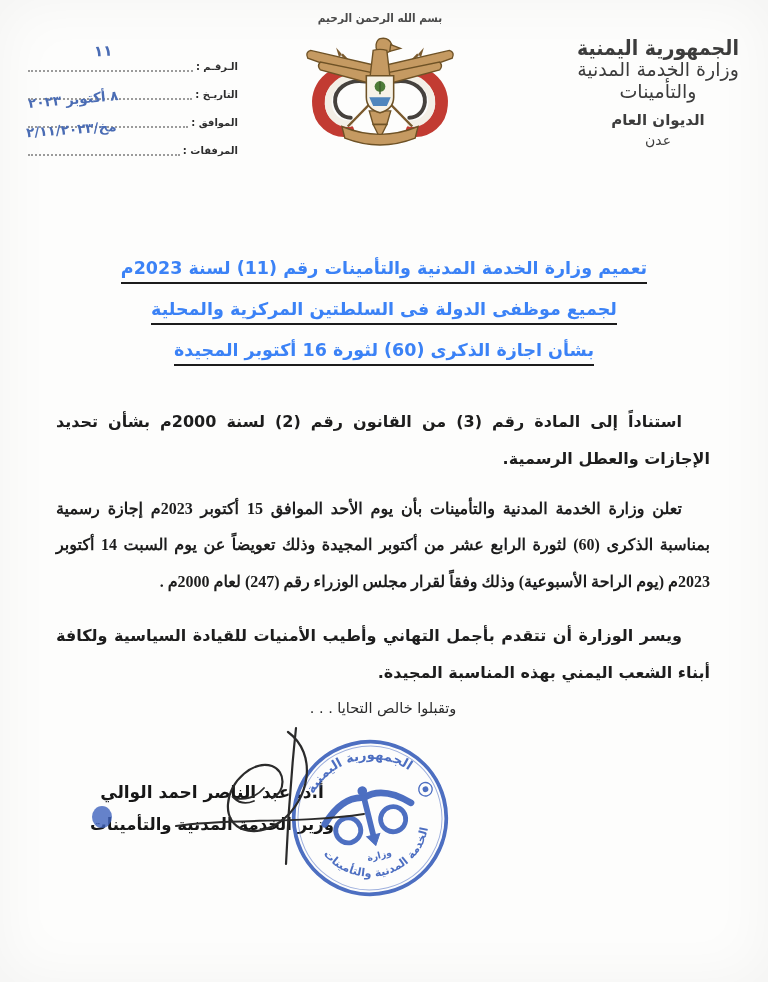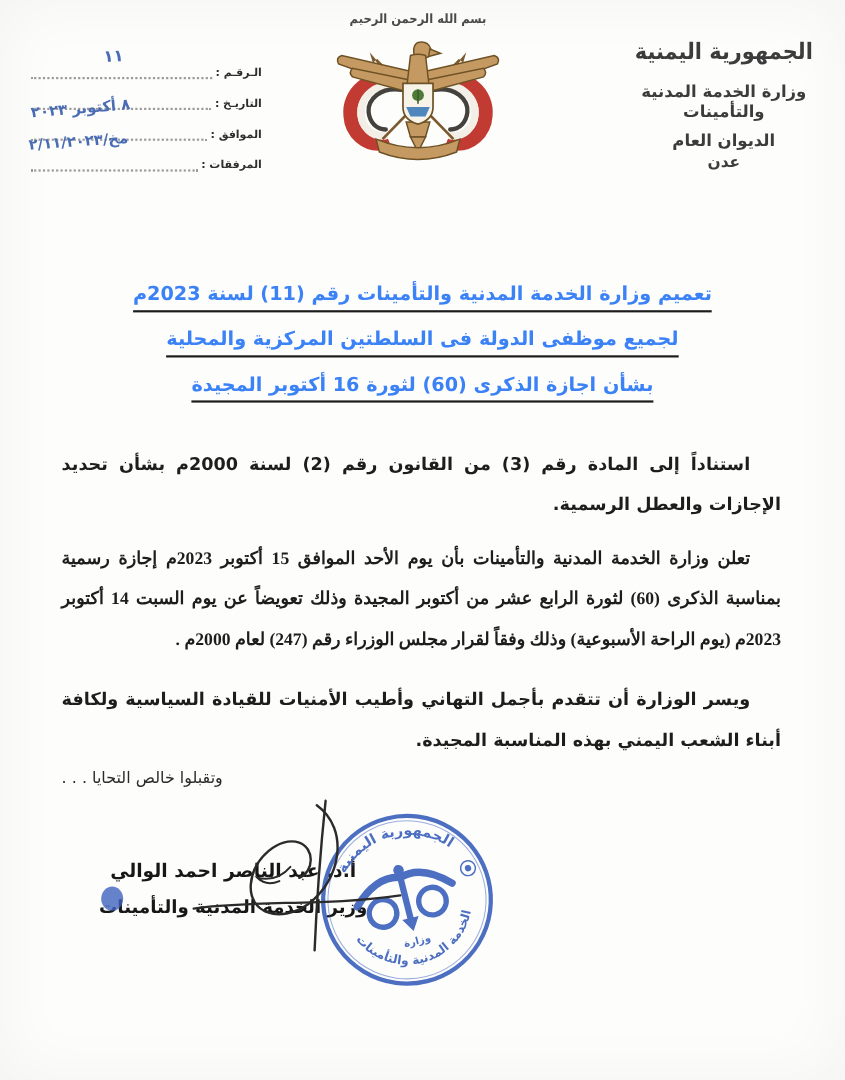--- a/index.html
+++ b/index.html
@@ -23,42 +23,42 @@
   .hand-2{left:2px;top:-9px;font-size:13.5px;transform:rotate(-5deg);letter-spacing:1px;}
   .hand-3{left:0px;top:-7px;font-size:13.5px;transform:rotate(-4deg);letter-spacing:1px;}
 
   
   .emblem{position:absolute;left:294px;top:12px;width:172px;text-align:center;direction:rtl;}
   .bismillah{font-size:10.5px;font-weight:700;color:#4a4a4a;margin-bottom:1px;transform:scaleY(1.1);}
 
   
   .brand{position:absolute;right:2px;top:36px;width:216px;text-align:center;color:#3c3c3c;direction:rtl;}
   .brand-country{font-size:19px;font-weight:700;transform:scaleY(1.08);}
-  .brand-ministry{font-size:15px;font-weight:700;margin-top:16px;}
+  .brand-ministry{font-size:19px;font-weight:400;}
   .brand-office{font-size:15px;font-weight:700;margin-top:9px;}
-  .brand-city{font-size:14px;font-weight:700;margin-top:3px;}
+  .brand-city{font-size:14px;font-weight:400;margin-top:3px;}
 
   
   .title-block{position:absolute;top:258px;left:0;width:100%;text-align:center;direction:rtl;}
   .title-line{margin-bottom:15px;}
   .title-line span{
     display:inline-block;font-size:17.5px;font-weight:800;color:#3b82f6;
     border-bottom:2.5px solid #1c1c1c;padding-bottom:4px;
   }
 
   
   .body-text{
     position:absolute;top:404px;right:58px;left:56px;
     direction:rtl;text-align:justify;
     font-size:16px;font-weight:700;color:#1d1d1d;line-height:2.3;
   }
   .body-text p{margin:0;text-indent:28px;}
   .p2{margin-top:13px !important;font-family:Liberation Serif, serif;}
   .p3{margin-top:17px !important;}
-  .closing{margin-top:13px;text-align:left;font-weight:400;font-size:14.5px;color:#2a2a2a;text-indent:0 !important;}
+  .closing{margin-top:13px;text-align:center;font-weight:400;font-size:14.5px;color:#2a2a2a;text-indent:0 !important;}
 
   
   .sig-block{position:absolute;left:60px;top:782px;width:304px;text-align:center;direction:rtl;z-index:1;}
   .sig-name{font-size:17px;font-weight:800;color:#171717;}
   .sig-title{font-size:16.5px;font-weight:800;color:#171717;margin-top:13px;}
   .sig-scribble{position:absolute;left:168px;top:726px;z-index:3;}
   .stamp{position:absolute;left:288px;top:736px;z-index:2;transform:rotate(-14deg);opacity:.92;}
   .ink-blot{position:absolute;left:92px;top:806px;width:20px;height:22px;border-radius:50%;
     background:#3f63bd;opacity:.8;z-index:2;}
 </style>

